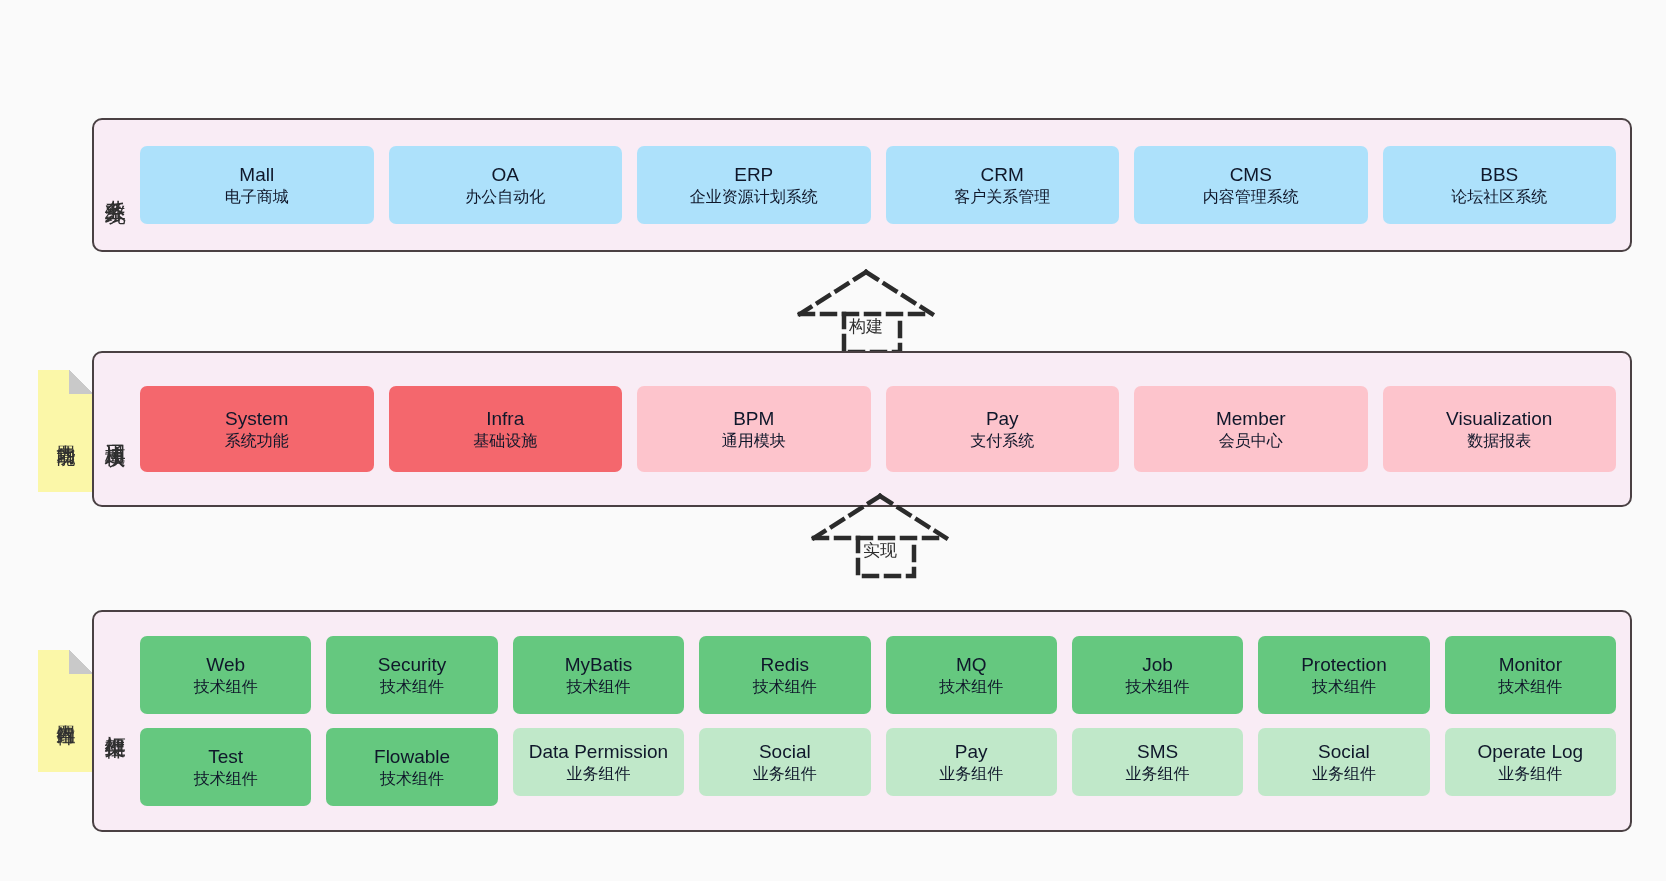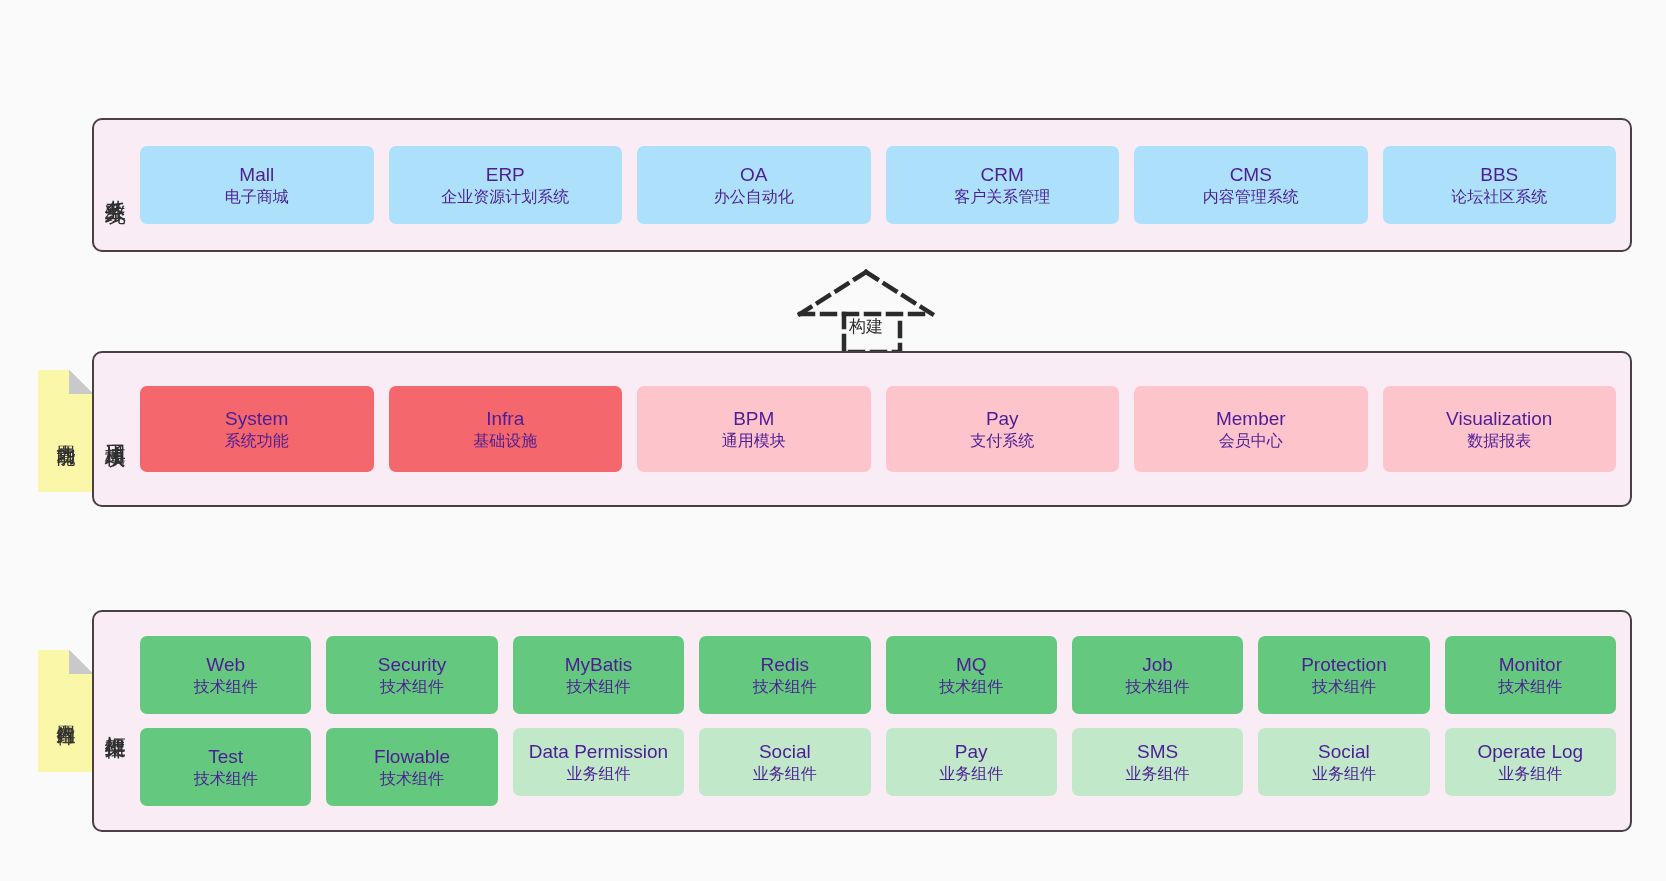--- a/index.html
+++ b/index.html
@@ -71,21 +71,21 @@
   
   .box {
     flex: 1 1 0;
     box-sizing: border-box;
     border-radius: 7px;
     display: flex;
     flex-direction: column;
     align-items: center;
     justify-content: center;
     text-align: center;
-    color: #4c1d95;
+    color: #0f172a;
     padding: 6px 4px;
   }
   .box .title {
     font-size: 19px;
     line-height: 1.22;
   }
   .box .sub {
     font-size: 16px;
     line-height: 1.25;
   }
@@ -146,26 +146,26 @@
 <div id="canvas">
 
   <div class="layer" id="layer-business" style="left:92px; top:118px; width:1540px; height:134px;">
     <div class="layer-label">业务系统</div>
     <div class="layer-body" id="biz-body">
         <div class="box biz">
           <div class="title">Mall</div>
           <div class="sub">电子商城</div>
         </div>
         <div class="box biz">
+          <div class="title">OA</div>
+          <div class="sub">办公自动化</div>
+        </div>
+        <div class="box biz">
           <div class="title">ERP</div>
           <div class="sub">企业资源计划系统</div>
-        </div>
-        <div class="box biz">
-          <div class="title">OA</div>
-          <div class="sub">办公自动化</div>
         </div>
         <div class="box biz">
           <div class="title">CRM</div>
           <div class="sub">客户关系管理</div>
         </div>
         <div class="box biz">
           <div class="title">CMS</div>
           <div class="sub">内容管理系统</div>
         </div>
         <div class="box biz">
@@ -212,20 +212,29 @@
           <div class="title">Member</div>
           <div class="sub">会员中心</div>
         </div>
         <div class="box mod-soft">
           <div class="title">Visualization</div>
           <div class="sub">数据报表</div>
         </div>
       </div>
   </div>
 
+  <div class="gen-arrow" id="arrow-implement" style="left:810px; top:492px; width:140px; height:88px;">
+    <svg width="140" height="88" viewBox="0 0 140 88" aria-hidden="true">
+      <path d="M70 4 L136 46" fill="none" stroke="#2b2b2b" stroke-width="4.5" stroke-dasharray="13 9" stroke-linecap="square"></path>
+      <path d="M70 4 L4 46" fill="none" stroke="#2b2b2b" stroke-width="4.5" stroke-dasharray="13 9" stroke-linecap="square"></path>
+      <path d="M4 46 L136 46" fill="none" stroke="#2b2b2b" stroke-width="4.5" stroke-dasharray="13 9" stroke-linecap="square"></path>
+      <path d="M48 46 L48 84 L104 84 L104 46" fill="none" stroke="#2b2b2b" stroke-width="4.5" stroke-dasharray="13 9" stroke-linecap="square"></path>
+    </svg>
+    <span class="arrow-label">实现</span>
+  </div>
 
   <div class="note" id="note-components" style="left:38px; top:650px; width:55px; height:122px;">
     <span>内置组件</span>
   </div>
 
   <div class="layer" id="layer-framework" style="left:92px; top:610px; width:1540px; height:222px;">
     <div class="layer-label">框架组件</div>
     <div class="layer-body two-rows">
       <div class="comp-row" id="fw-row1">
           <div class="box tech">

